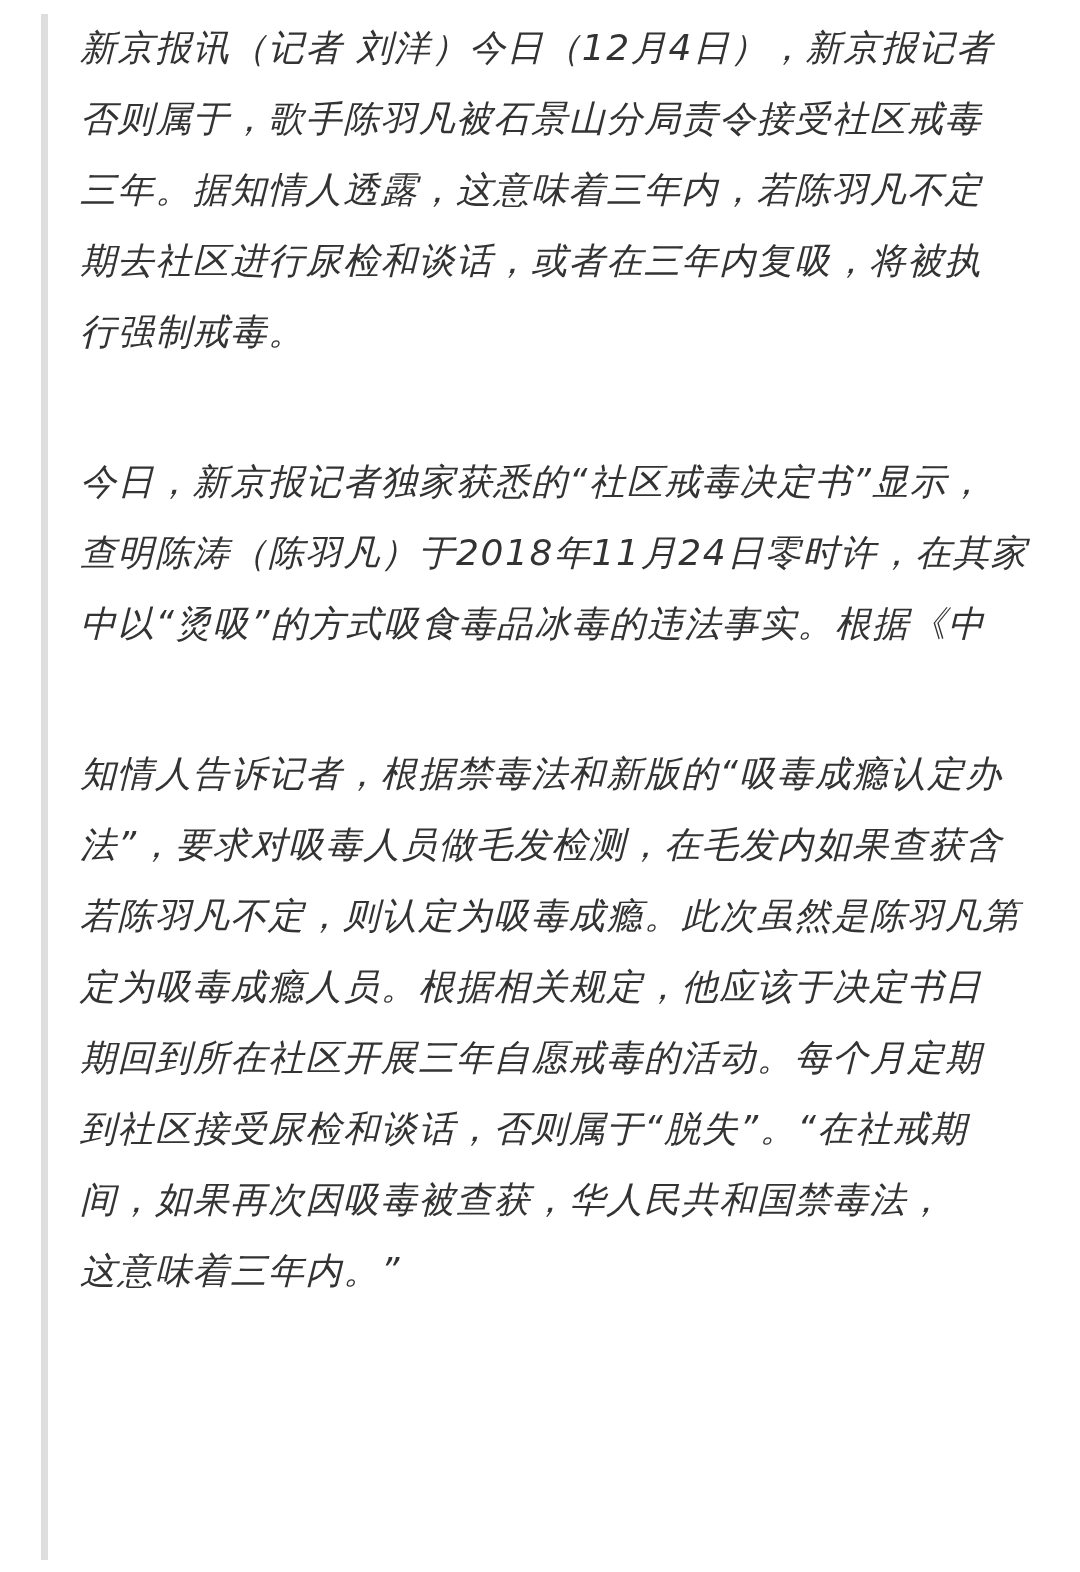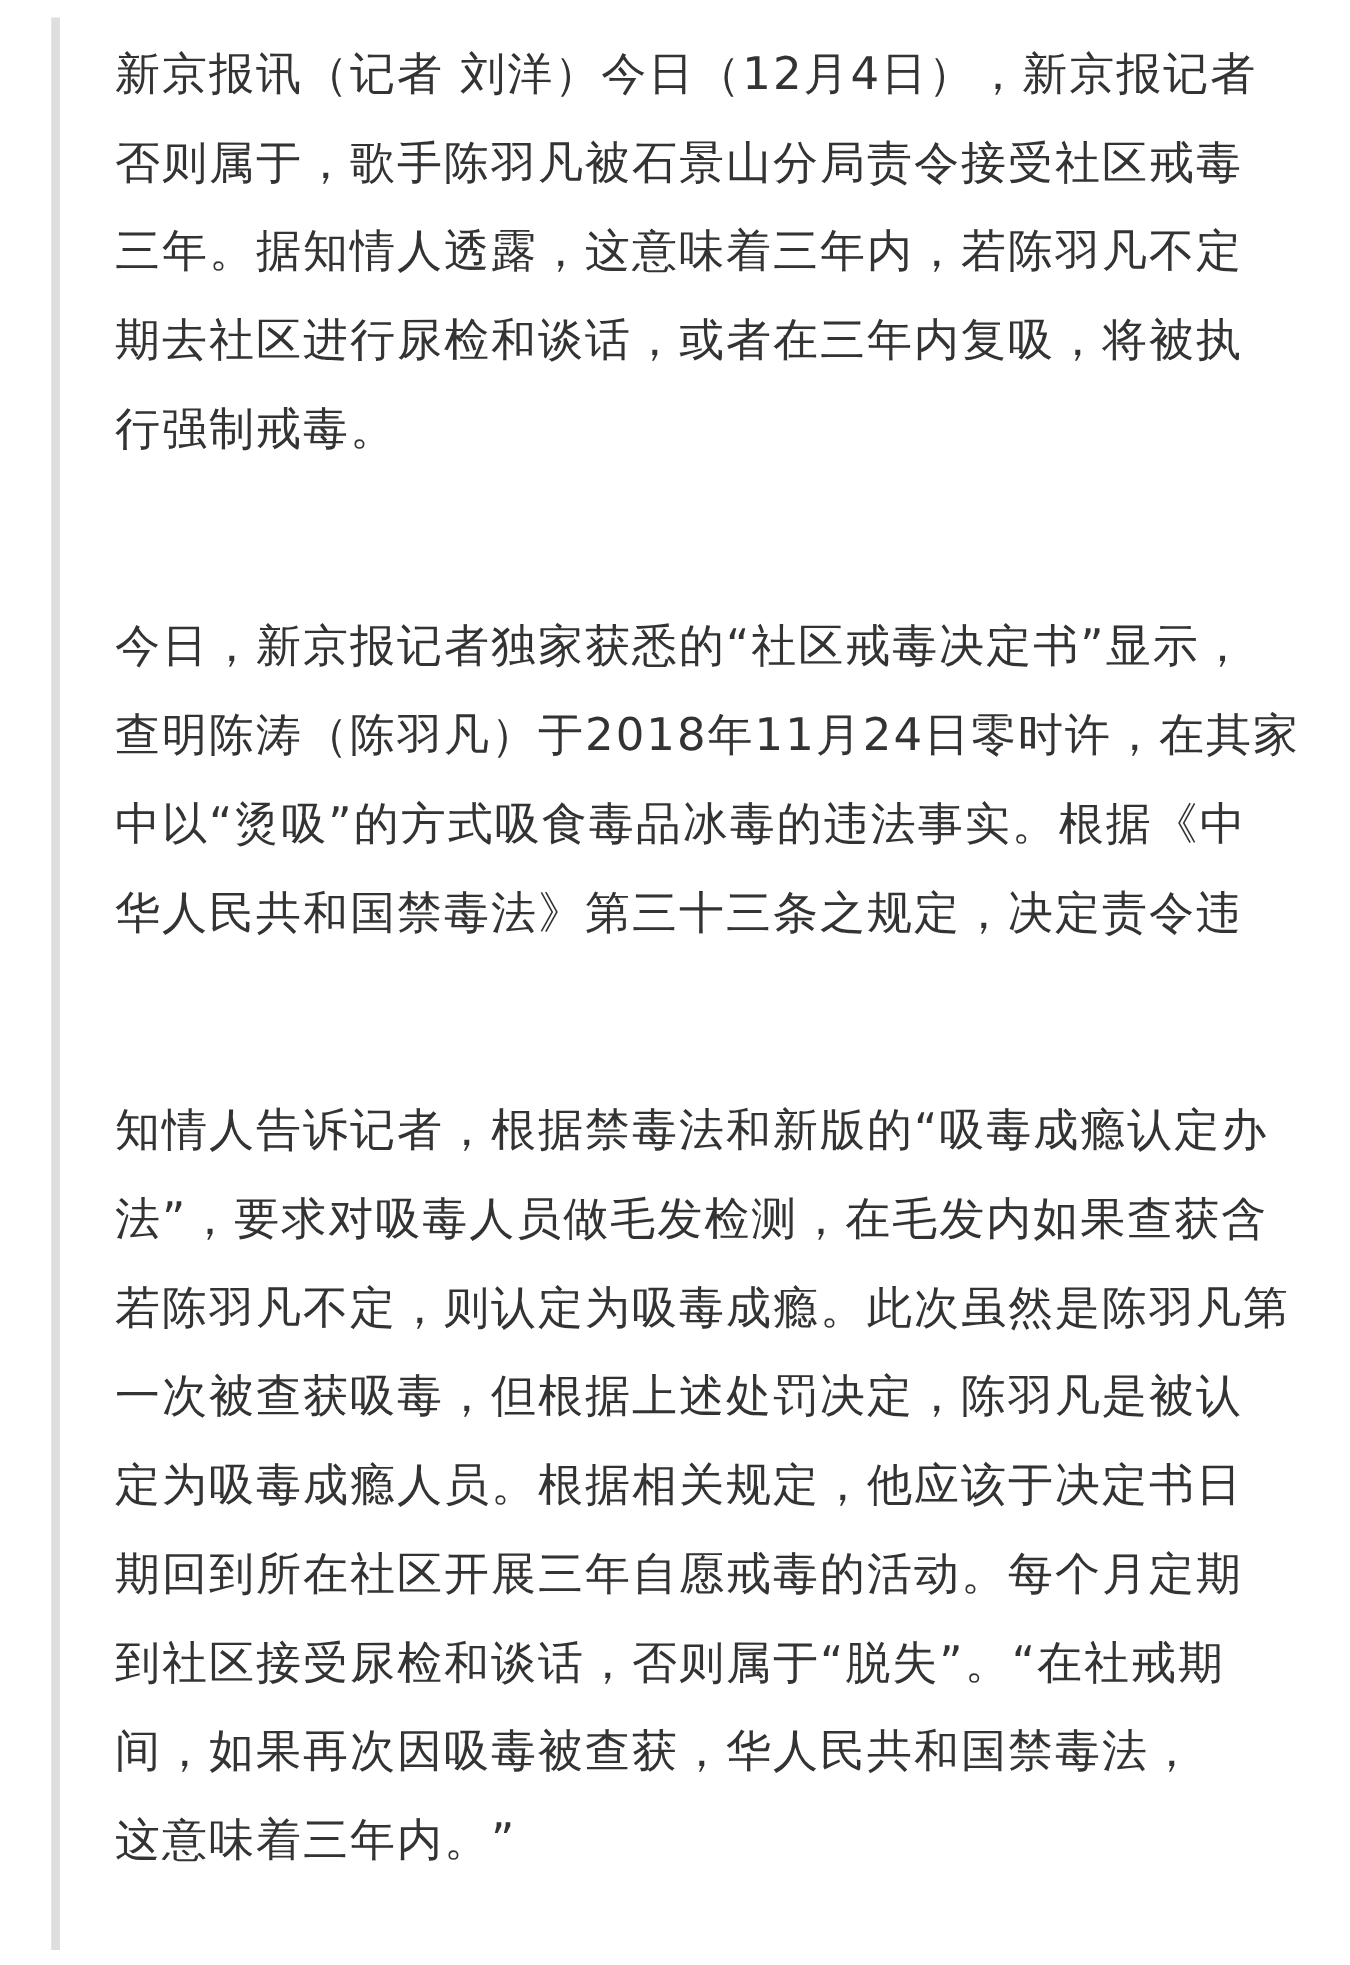--- a/index.html
+++ b/index.html
@@ -1,20 +1,20 @@
 <!DOCTYPE html>
 <html><head>
 <meta charset="utf-8">
 <style>
   html, body { margin: 0; padding: 0; background: #ffffff; }
   body { width: 1080px; height: 1572px; position: relative; overflow: hidden;
          font-family: "DejaVu Sans", "Liberation Sans", sans-serif; }
   .quote-bar { position: absolute; left: 41px; top: 14px; width: 7px; height: 1546px; background: #dedede; }
   .article { position: absolute; left: 76px; top: 8px; width: 960px; color: #333333; }
-  .paragraph { margin: 16px; }
+  .paragraph { margin: 4px; font-style: italic; }
   .line { display: block; font-size: 36px; line-height: 71px; height: 71px; white-space: nowrap; letter-spacing: 1.6px; }
   .gap { height: 71px; }
 </style>
 </head>
 <body>
 
 <div class="quote-bar"></div>
 
 <div class="article">
   <div class="paragraph">
@@ -22,27 +22,25 @@
     <span class="line">否则属于，歌手陈羽凡被石景山分局责令接受社区戒毒</span>
     <span class="line">三年。据知情人透露，这意味着三年内，若陈羽凡不定</span>
     <span class="line">期去社区进行尿检和谈话，或者在三年内复吸，将被执</span>
     <span class="line">行强制戒毒。</span>
   </div>
   <div class="gap"></div>
   <div class="paragraph">
     <span class="line">今日，新京报记者独家获悉的“社区戒毒决定书”显示，</span>
     <span class="line">查明陈涛（陈羽凡）于2018年11月24日零时许，在其家</span>
     <span class="line">中以“烫吸”的方式吸食毒品冰毒的违法事实。根据《中</span>
-    <span class="line">华人民共和国禁毒法》第三十三条之规定，决定责令违</span>
   </div>
   <div class="gap"></div>
   <div class="paragraph">
     <span class="line">知情人告诉记者，根据禁毒法和新版的“吸毒成瘾认定办</span>
     <span class="line">法”，要求对吸毒人员做毛发检测，在毛发内如果查获含</span>
     <span class="line">若陈羽凡不定，则认定为吸毒成瘾。此次虽然是陈羽凡第</span>
-    <span class="line">一次被查获吸毒，但根据上述处罚决定，陈羽凡是被认</span>
     <span class="line">定为吸毒成瘾人员。根据相关规定，他应该于决定书日</span>
     <span class="line">期回到所在社区开展三年自愿戒毒的活动。每个月定期</span>
     <span class="line">到社区接受尿检和谈话，否则属于“脱失”。“在社戒期</span>
     <span class="line">间，如果再次因吸毒被查获，华人民共和国禁毒法，</span>
     <span class="line">这意味着三年内。”</span>
   </div>
 </div>
 
 </body></html>

